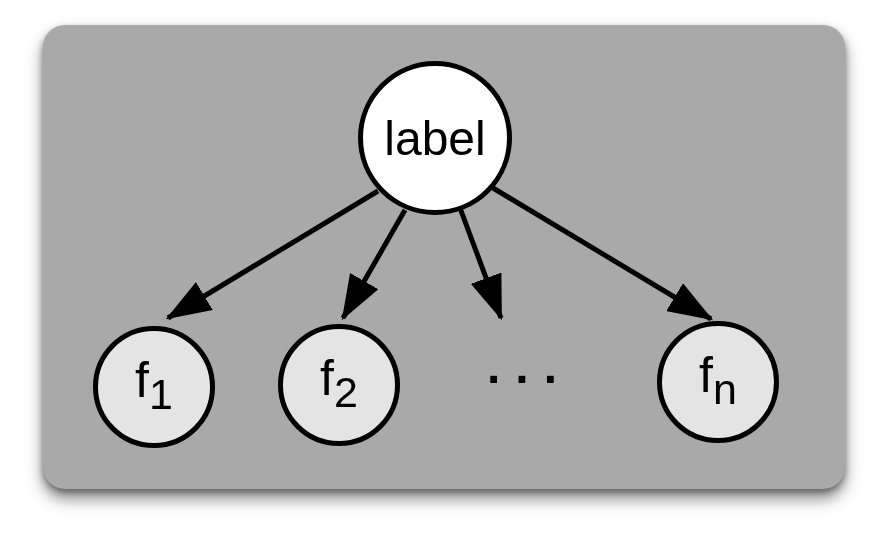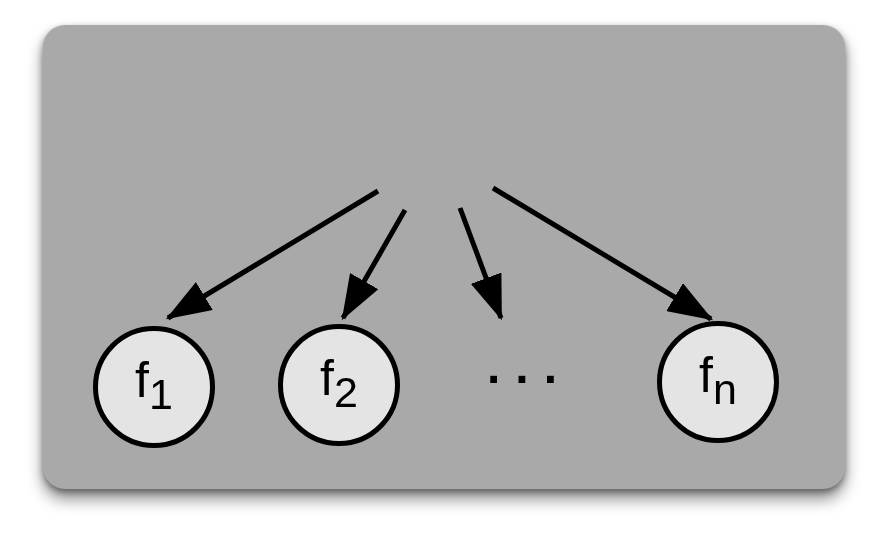--- a/index.html
+++ b/index.html
@@ -97,20 +97,23 @@
       <marker id="arrowhead" markerWidth="9" markerHeight="6.5" refX="8.5" refY="3.25" orient="auto" markerUnits="strokeWidth">
         <path d="M0,0 L9,3.25 L0,6.5 Z" fill="#000000"></path>
       </marker>
     </defs>
     <line class="edge" x1="378" y1="191" x2="168" y2="318" marker-end="url(#arrowhead)"></line>
     <line class="edge" x1="405" y1="210" x2="343" y2="318" marker-end="url(#arrowhead)"></line>
     <line class="edge" x1="460" y1="208" x2="501" y2="318" marker-end="url(#arrowhead)"></line>
     <line class="edge" x1="493" y1="188" x2="711" y2="319" marker-end="url(#arrowhead)"></line>
   </svg>
 
+  <div class="node root">
+    <span>label</span>
+  </div>
 
   <div class="node leaf leaf-1">
     <span class="pair">
       <span class="base">f</span>
       <span class="sub">1</span>
     </span>
   </div>
 
   <div class="node leaf leaf-2">
     <span class="pair">

